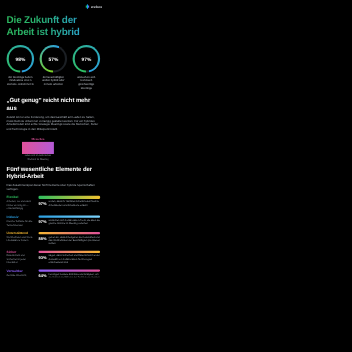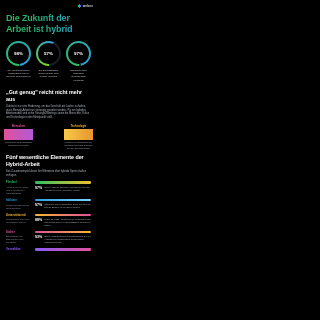--- a/index.html
+++ b/index.html
@@ -39,21 +39,21 @@
   .donut-cap{
     margin-top:2.5px;font-size:2.5px;line-height:3.4px;text-align:center;color:#c2c8d0;padding:0 1px;
   }
 
   
   .sec{padding:0 6px;}
   .sec-h{font-size:5.4px;line-height:6.6px;font-weight:700;color:#ffffff;letter-spacing:-.05px;}
   .sec-p{font-size:2.6px;line-height:3.7px;color:#a9b0b9;margin-top:2.5px;}
 
   
-  .stats{display:flex;justify-content:space-between;padding:5px 4px 0 4px;}
+  .stats{display:flex;padding:5px 4px 0 20px;font-family:Liberation Serif, serif;}
   .stat{width:29px;text-align:center;}
   .stat-l{font-size:2.7px;font-weight:700;line-height:3.4px;}
   .stat-n{font-size:9.5px;font-weight:700;line-height:11px;margin-top:.5px;
     -webkit-background-clip:text;background-clip:text;color:transparent;}
   .stat-d{font-size:2.3px;line-height:3.1px;color:#9aa1aa;margin-top:1.5px;}
   .s1 .stat-l{color:#e0519a;} .s1 .stat-n{background:linear-gradient(90deg,#e0519a,#b45ad6);}
   .s2 .stat-l{color:#f0a32a;} .s2 .stat-n{background:linear-gradient(90deg,#f5b731,#e07a2a);}
   .s3 .stat-l{color:#f2b134;} .s3 .stat-n{background:linear-gradient(90deg,#f7c948,#e8952e);}
 
   
@@ -122,25 +122,20 @@
     <div class="sec-h">„Gut genug" reicht nicht mehr aus</div>
     <div class="sec-p">Zuletzt ist nur eine Forderung, um das Geschäft am Laufen zu halten, muss Remote-Arbeit nun vorrangig gestaltet werden. Für ein hybrides Arbeitsmodell sind echte Strategie-Meetings sowie die Menschen, Kultur und Technologie in den Mittelpunkt stellt.</div>
   </div>
 
   <div class="stats">
     <div class="stat s1">
       <div class="stat-l">Menschen</div>
       <div class="stat-n">49%</div>
       <div class="stat-d">sehen sich im technischen Nachteil im Meeting</div>
     </div>
-    <div class="stat s3">
-      <div class="stat-l">Technologie</div>
-      <div class="stat-n">90%</div>
-      <div class="stat-d">erwarten ein barrierefreies, inklusives Meeting-Erlebnis für alle Teilnehmenden</div>
-    </div>
   </div>
 
   <div class="sec elems">
     <div class="sec-h">Fünf wesentliche Elemente der Hybrid-Arbeit</div>
     <div class="sec-p">Das Zusammenspiel dieser fünf Elemente über hybride Sperrschaften verfügen.</div>
 
     <div class="elem">
       <div class="elem-left">
         <div class="elem-name" id="en0" style="color: rgb(47, 191, 95);">Flexibel</div>
         <div class="elem-sub">Arbeiten, wo und wann immer es nötig ist — ortsunabhängig</div>

